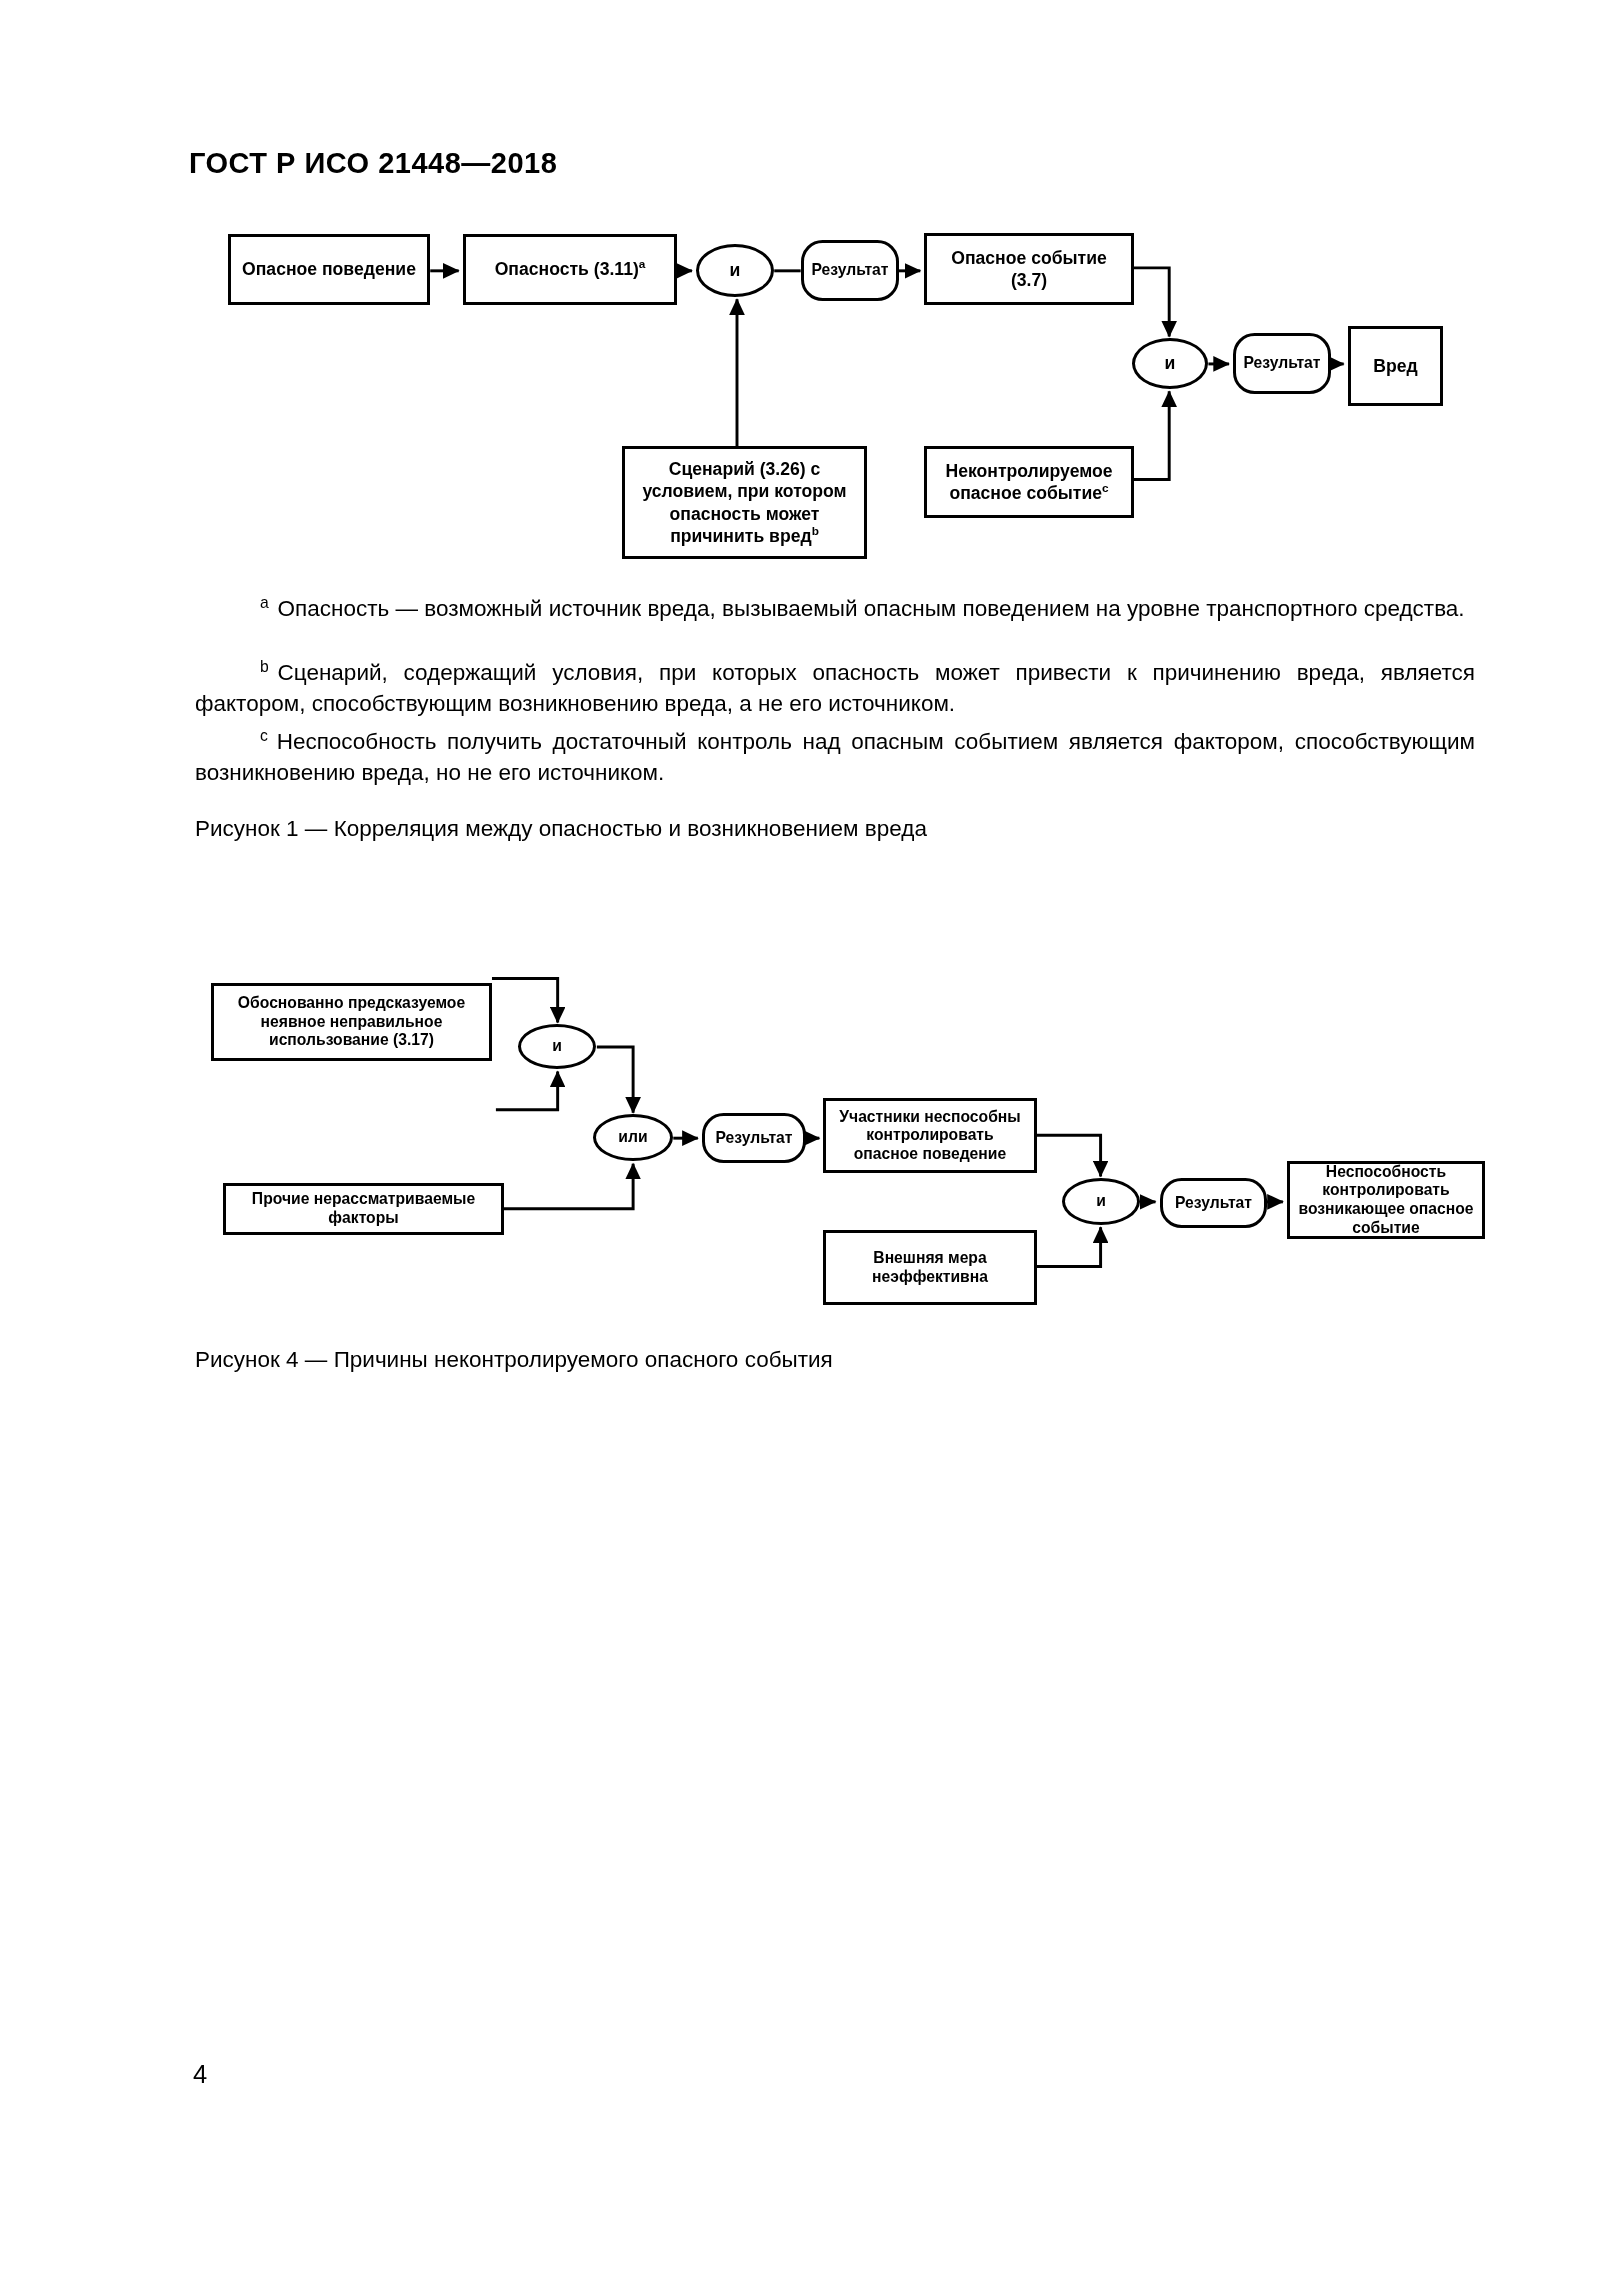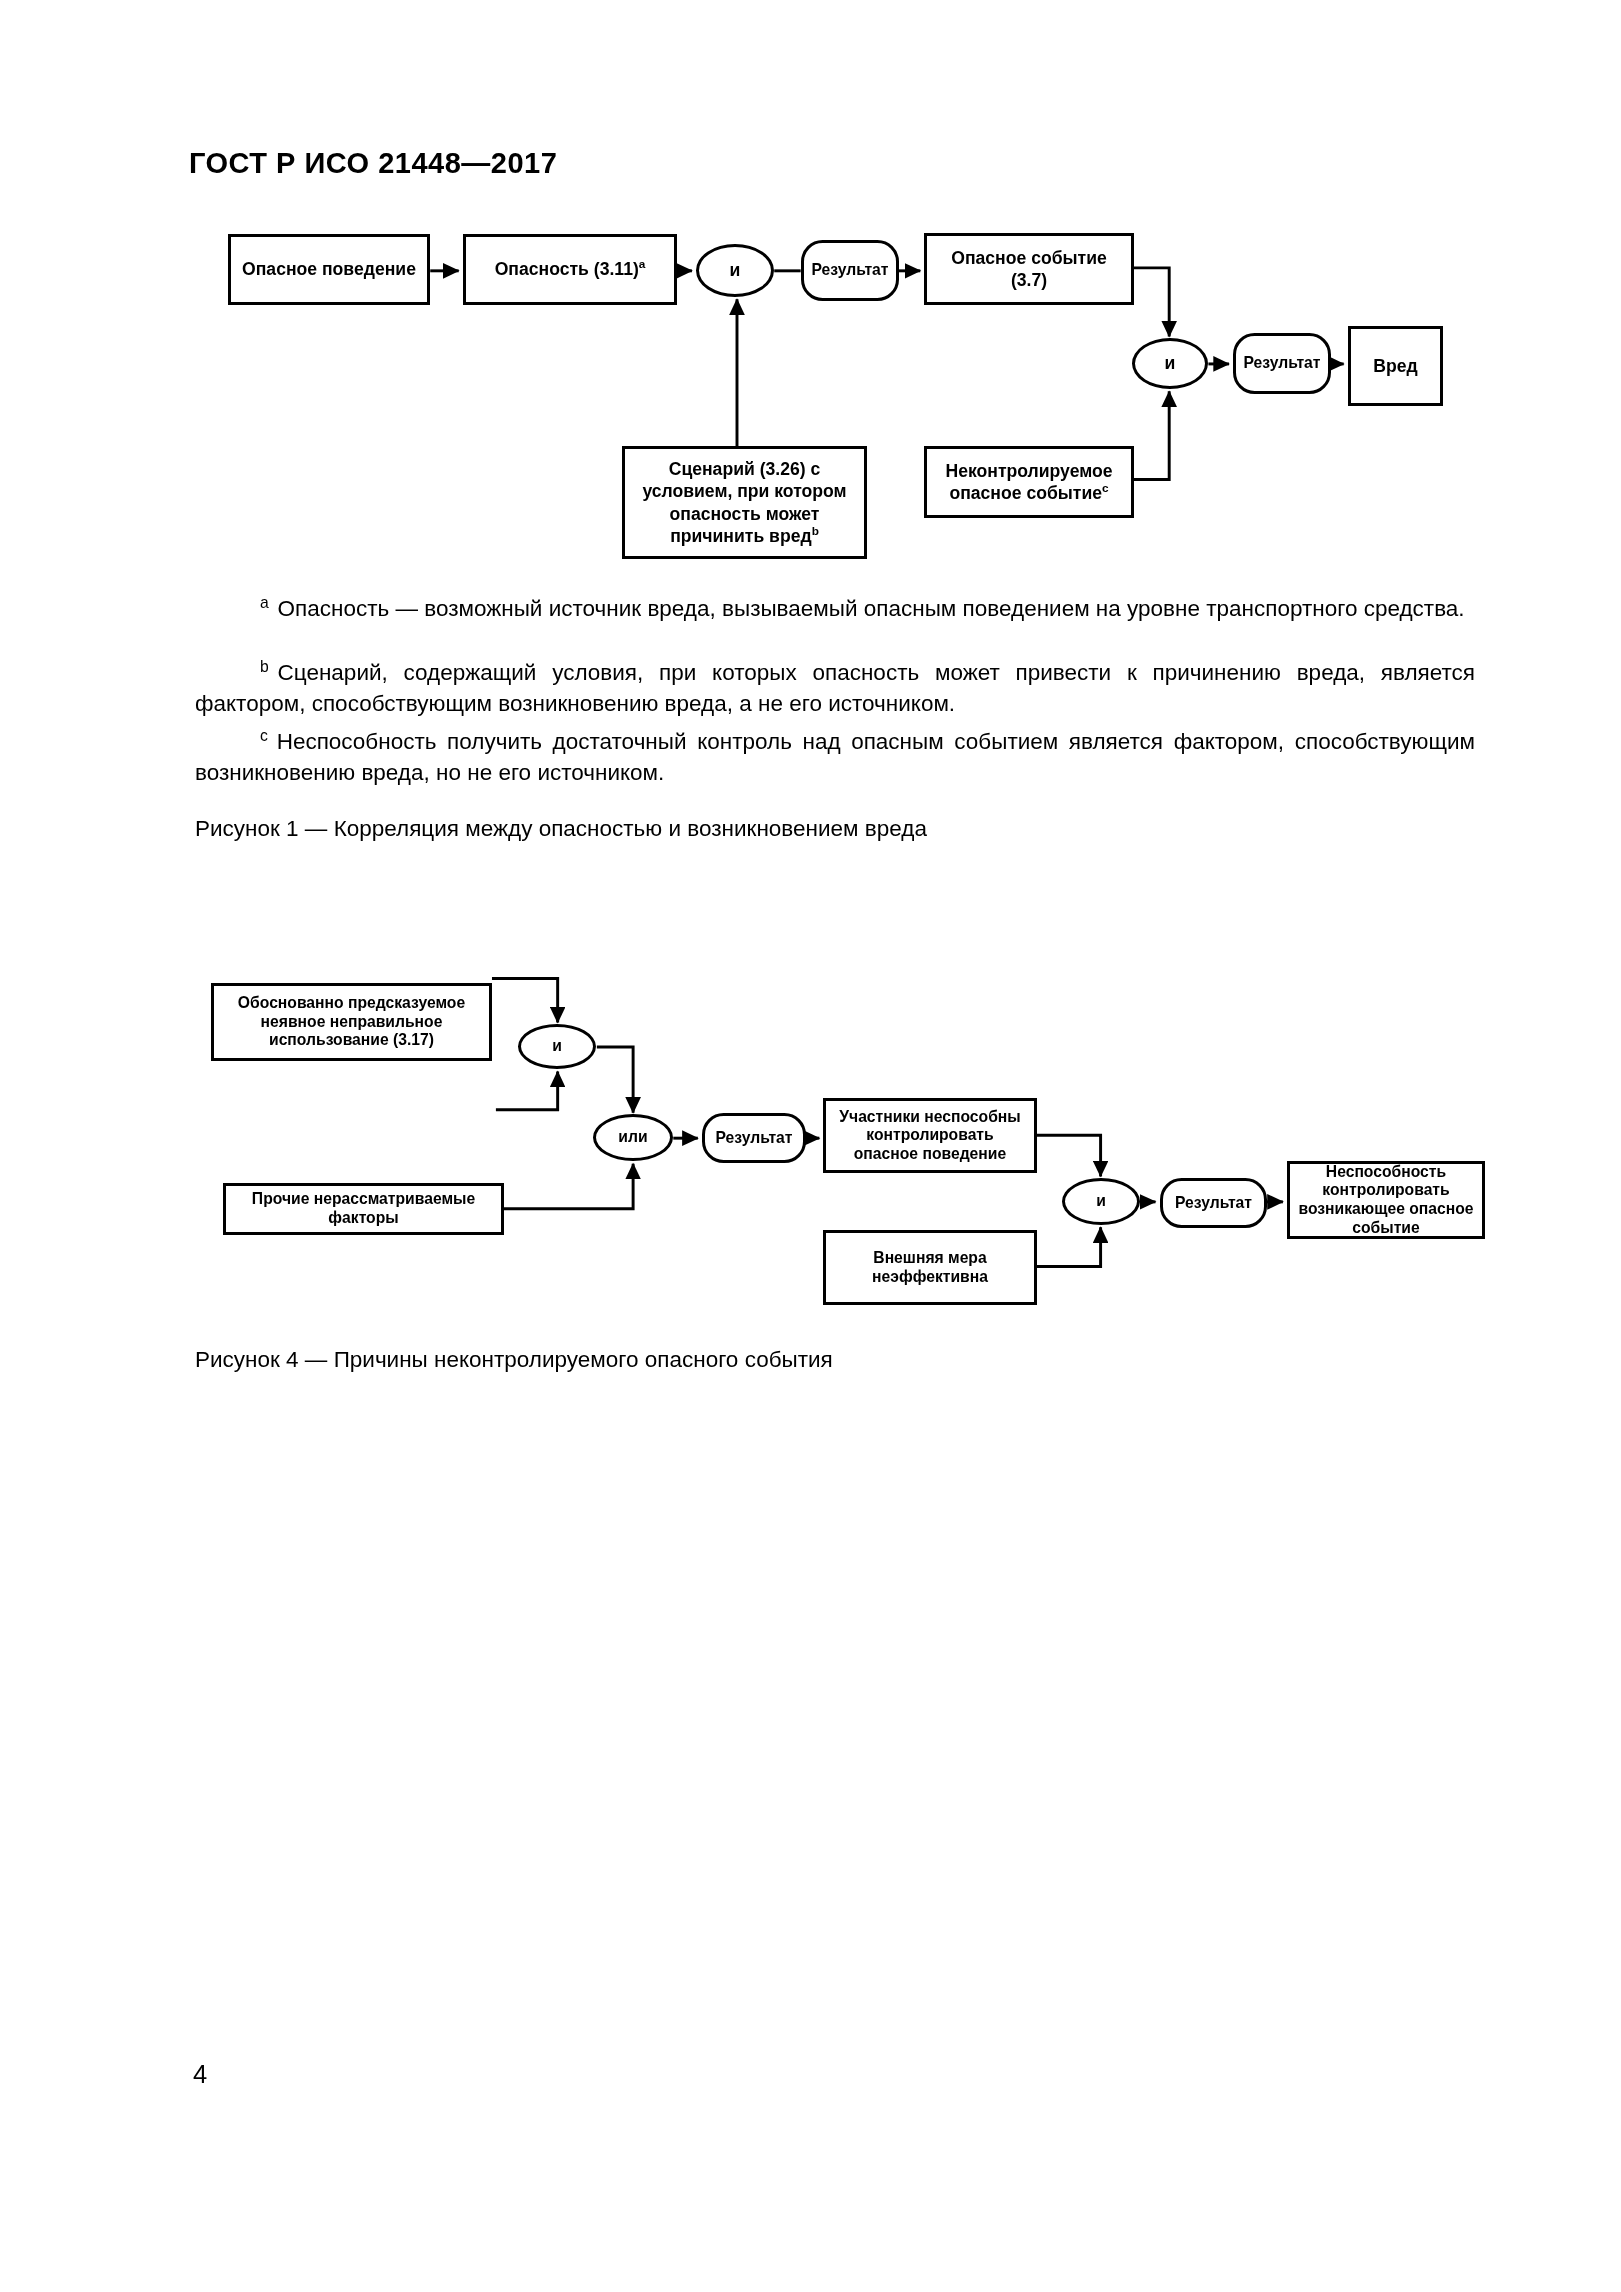--- a/index.html
+++ b/index.html
@@ -37,21 +37,21 @@
   .caption {
     position:absolute; left:195px; width:1280px; font-size:22.5px;
   }
   .pagenum { position:absolute; left:193px; top:2060px; font-size:25.5px; }
 </style>
 </head>
 <body>
 
 <div class="page">
 
-  <div class="hdr">ГОСТ Р ИСО 21448—2017</div>
+  <div class="hdr">ГОСТ Р ИСО 21448—2018</div>
 
   <svg class="connectors" width="1621" height="2293" viewBox="0 0 1654 2339">
     <defs>
       <marker id="arr" markerUnits="userSpaceOnUse" markerWidth="18" markerHeight="16" refX="16" refY="8" orient="auto">
         <path class="arrowhead" d="M0,0 L17,8 L0,16 Z"></path>
       </marker>
     </defs>
 
     <line x1="439" y1="276" x2="468" y2="276" marker-end="url(#arr)"></line>
     <line x1="690" y1="276" x2="706" y2="276" marker-end="url(#arr)"></line>

